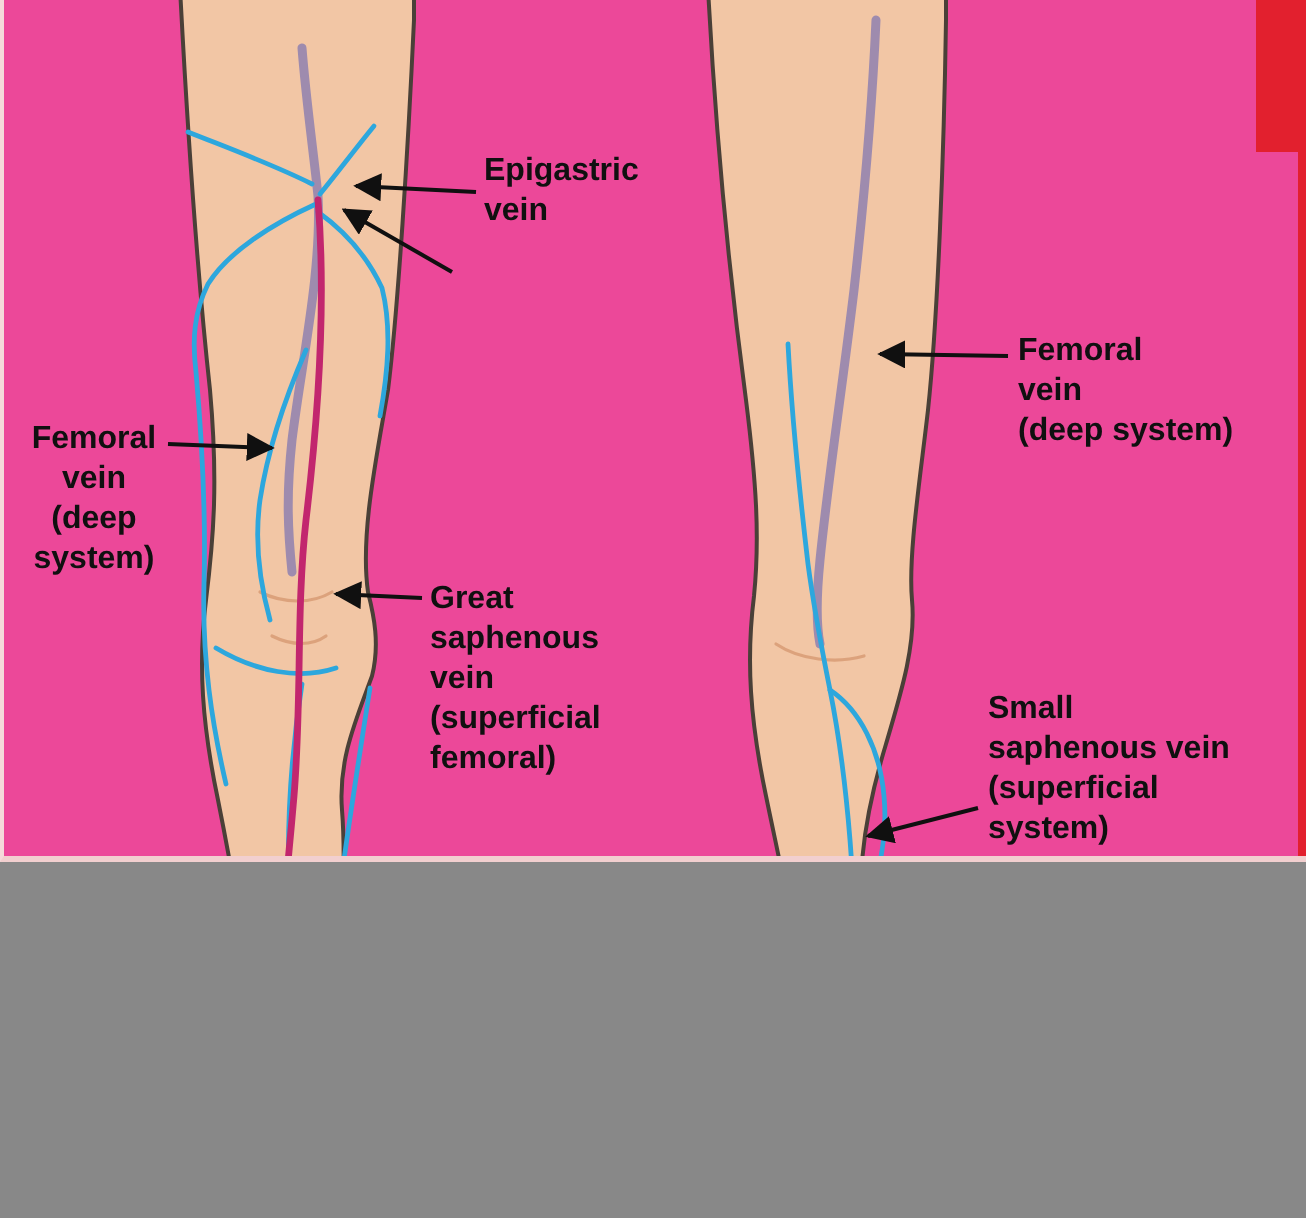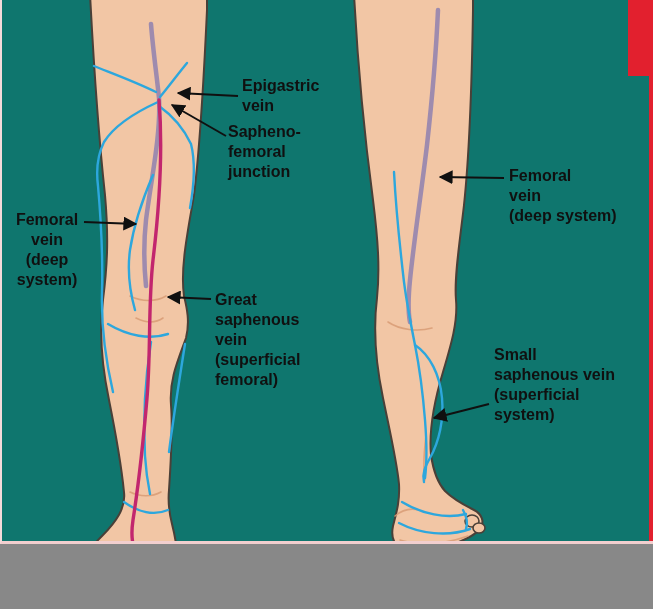--- a/index.html
+++ b/index.html
@@ -8,22 +8,22 @@
     --outline:#4a4038;
     --vein-blue:#2da7dd;
     --vein-purple:#9e8bae;
     --vein-magenta:#c2266e;
     --ink:#101010;
     --shade:#d89b74;
   }
   html,body{margin:0;padding:0;background:#888;}
   .canvas{
     position:relative;
-    width:653px;height:544px;
-    background:#0f766e;
+    width:653px;height:431px;
+    background:#ec4899;
     box-sizing:border-box;
     border-left:2px solid #f5dada;
     border-bottom:3px solid #f2cfcf;
     overflow:hidden;
     font-family:"Liberation Sans","DejaVu Sans",sans-serif;
   }
   .art{position:absolute;left:0;top:0;}
   .skin-shape{fill:var(--skin);stroke:var(--outline);stroke-width:2;stroke-linejoin:round;}
   .toe{fill:var(--skin);stroke:var(--outline);stroke-width:1.6;}
   .shade{fill:none;stroke:var(--shade);stroke-width:1.6;opacity:.85;stroke-linecap:round;}
@@ -141,23 +141,20 @@
       <path class="arrow-line" marker-end="url(#arrow)" d="M 224,136 L 170,105"></path>
       <path class="arrow-line" marker-end="url(#arrow)" d="M 82,222 L 134,224"></path>
       <path class="arrow-line" marker-end="url(#arrow)" d="M 209,299 L 166,297"></path>
       <path class="arrow-line" marker-end="url(#arrow)" d="M 502,178 L 438,177"></path>
       <path class="arrow-line" marker-end="url(#arrow)" d="M 487,404 L 432,418"></path>
     </g>
   </svg>
 
   <div class="label" style="left:240px;top:76px;">Epigastric
 vein</div>
-  <div class="label" style="left:226px;top:122px;">Sapheno-
-femoral
-junction</div>
   <div class="label centered" style="left:6px;top:210px;width:78px;">Femoral
 vein
 (deep
 system)</div>
   <div class="label" style="left:213px;top:290px;">Great
 saphenous
 vein
 (superficial
 femoral)</div>
   <div class="label" style="left:507px;top:166px;">Femoral

